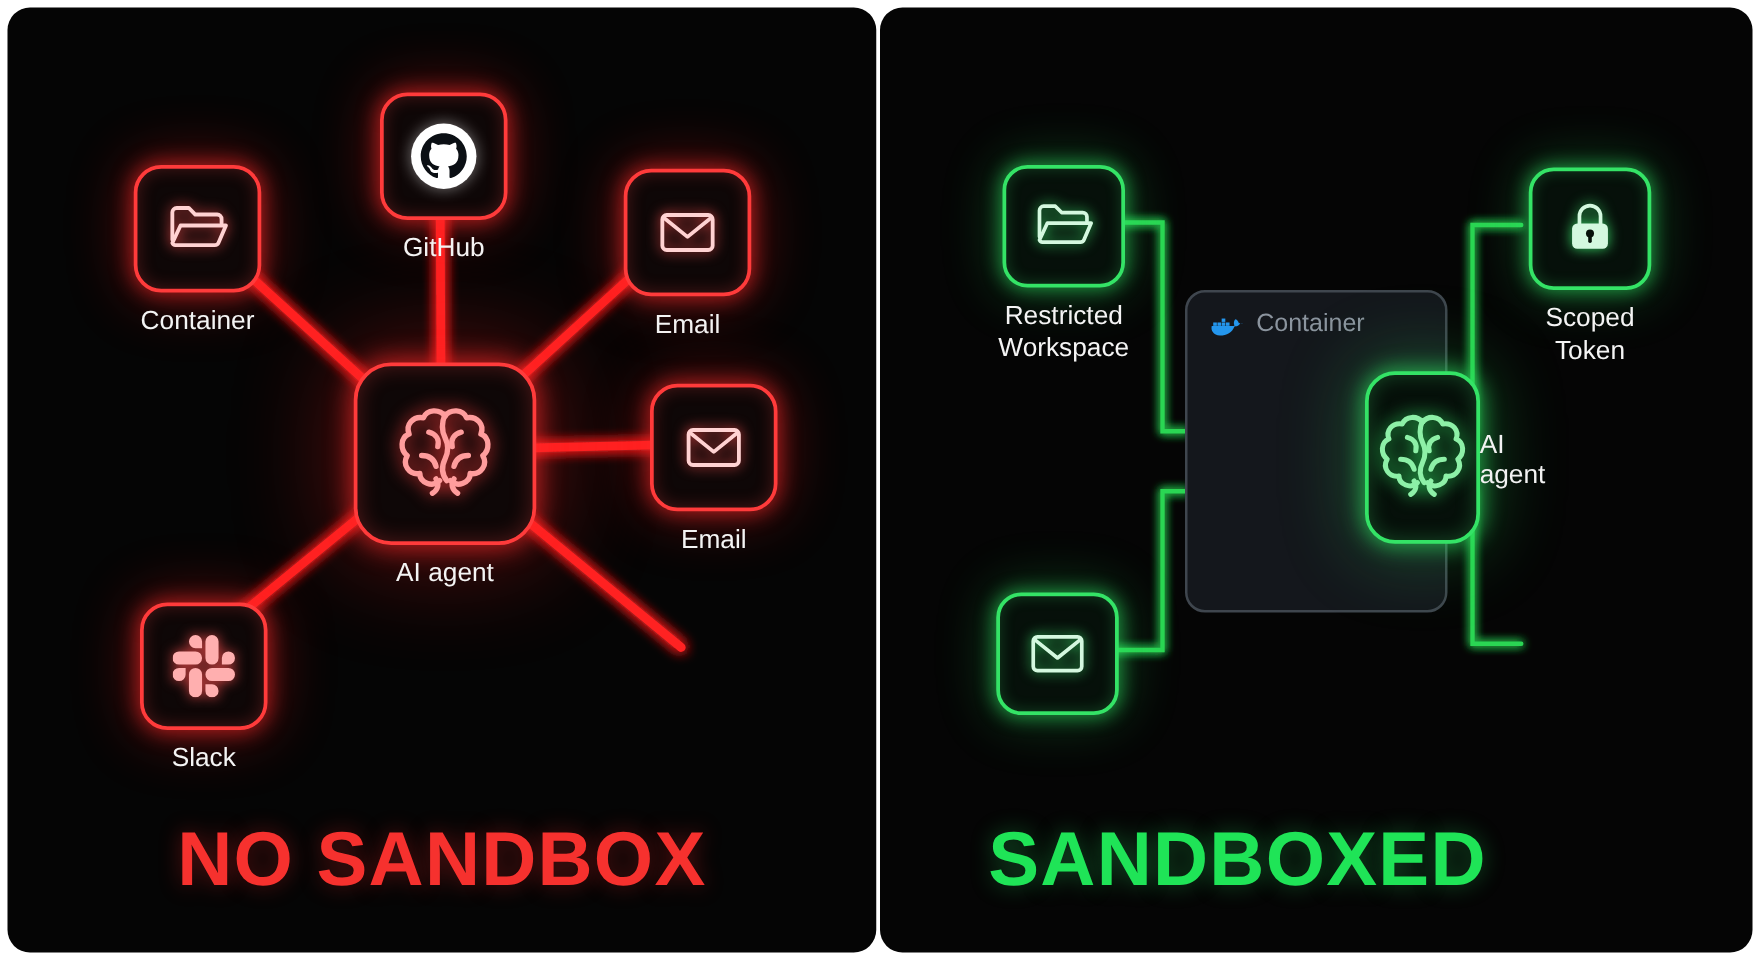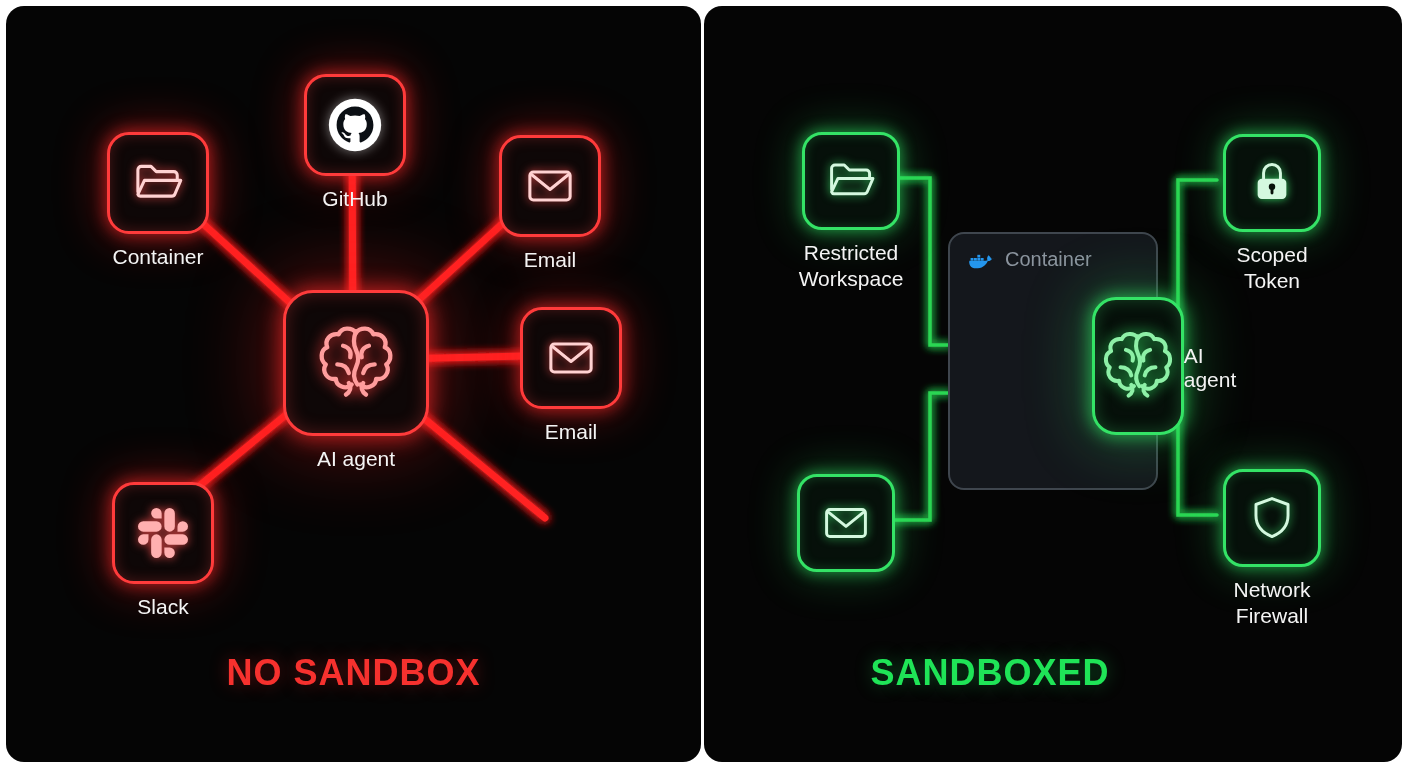--- a/index.html
+++ b/index.html
@@ -21,21 +21,21 @@
     box-shadow:0 0 16px 3px rgba(46,227,98,.6),0 0 56px 12px rgba(46,227,98,.25),inset 0 0 16px rgba(70,240,120,.25);}
   .node-label{margin-top:10px;font-size:21px;line-height:1.22;color:#f4f4f4;text-align:center;white-space:nowrap;}
   .node-label.wrap{white-space:normal;width:110px;}
   .ic{display:block;}
   .red-ic{color:#ffd2d2;filter:drop-shadow(0 0 5px rgba(255,80,80,.9));}
   .red-brain{color:#ff9d9d;filter:drop-shadow(0 0 7px rgba(255,60,60,.95));}
   .slack-ic{color:#ffafaf;filter:drop-shadow(0 0 5px rgba(255,80,80,.85));}
   .github-ic{filter:drop-shadow(0 0 6px rgba(255,255,255,.45));}
   .green-ic{color:#d4f8df;filter:drop-shadow(0 0 5px rgba(60,230,110,.9));}
   .green-brain{color:#8df0a7;filter:drop-shadow(0 0 7px rgba(50,230,100,.95));}
-  .title{position:absolute;z-index:3;top:652px;text-align:center;font-size:36px;font-weight:800;letter-spacing:1px;}
+  .title{position:absolute;z-index:3;top:652px;text-align:center;font-size:61px;font-weight:800;letter-spacing:1px;}
   .title-red{left:6px;width:695px;color:#f6312e;text-shadow:0 0 18px rgba(255,40,40,.35);}
   .title-green{left:704px;width:572px;color:#1fe457;text-shadow:0 0 18px rgba(40,230,100,.35);}
   .container-box{position:absolute;left:948px;top:232px;width:210px;height:258px;z-index:2;
     background:#14171c;border:2px solid #3f464e;border-radius:16px;box-sizing:border-box;
     display:flex;flex-direction:row;align-items:center;}
   .container-header{align-self:flex-start;display:flex;align-items:center;gap:9px;margin:14px 0 0 18px;
     color:#8b949e;font-size:20px;}
   .inner-agent{margin-top:10px;}
   .agent-label{margin-top:13px;font-size:21px;color:#f2f2f2;}
 </style>
@@ -225,28 +225,20 @@
   </div>
 
   <div class="node" style="left:797px;top:474px">
     <div class="icon-box green-box">
       <svg class="ic green-ic" width="54" height="54">
           <use href="#i-mail"></use>
         </svg>
     </div>
   </div>
 
-  <div class="node" style="left:1217px;top:469px">
-    <div class="icon-box green-box">
-      <svg class="ic green-ic" width="54" height="54">
-          <use href="#i-shield"></use>
-        </svg>
-    </div>
-    <div class="node-label wrap">Network Firewall</div>
-  </div>
 
   <div class="container-box">
     <div class="container-header">
       <svg class="ic" width="28" height="21">
           <use href="#i-docker"></use>
         </svg>
       <span>Container</span>
     </div>
     <div class="icon-box green-box big inner-agent">
       <svg class="ic green-brain" width="86" height="86">

